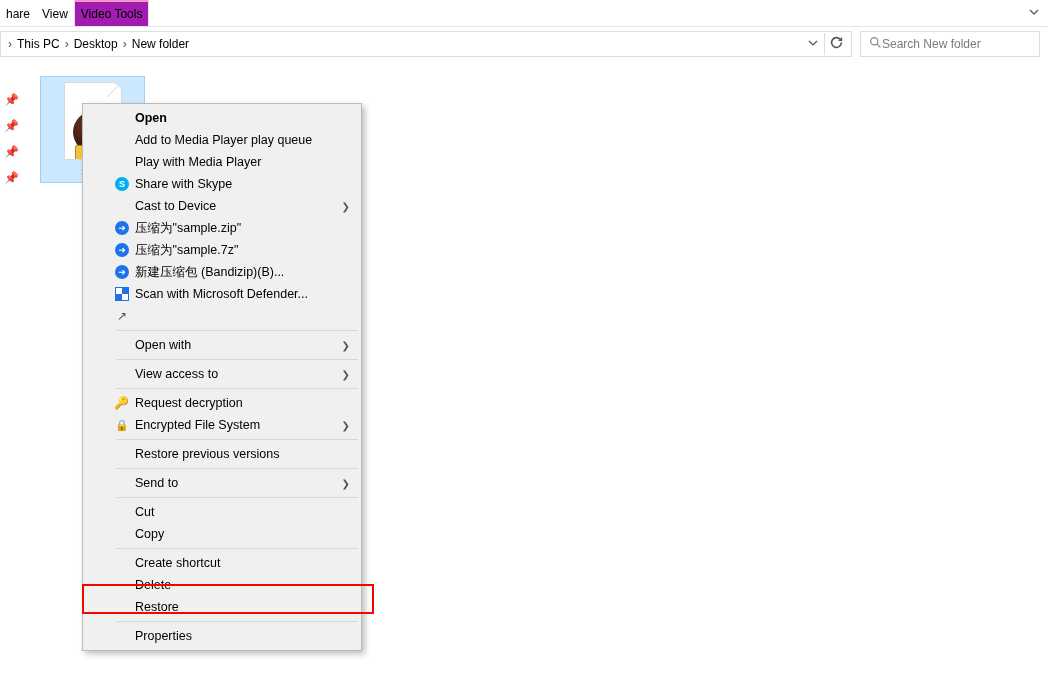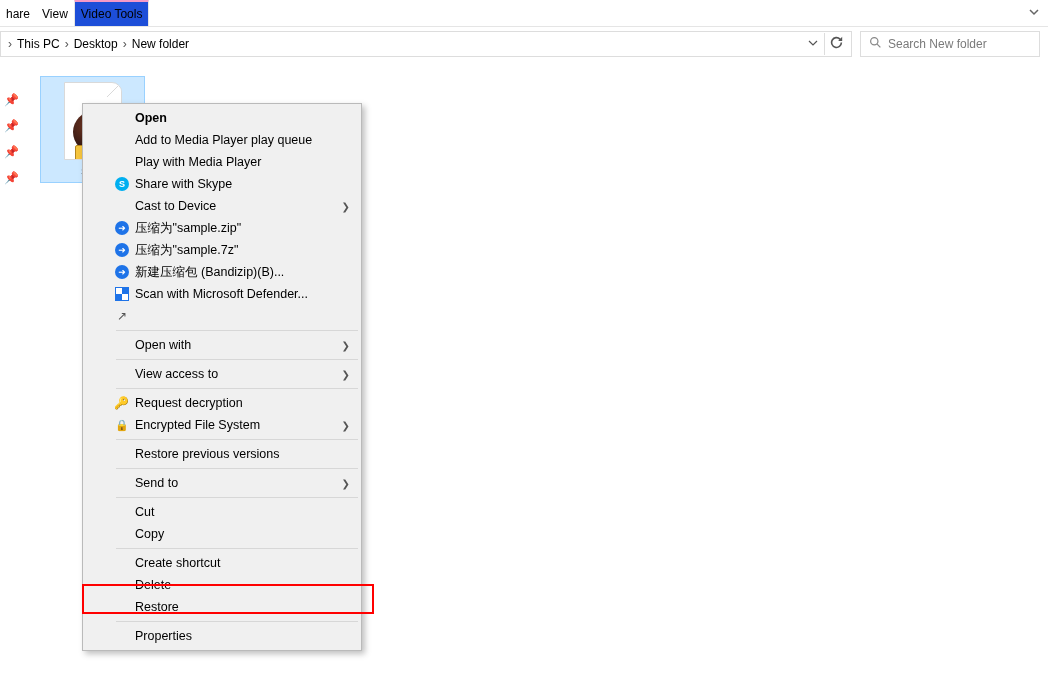--- a/index.html
+++ b/index.html
@@ -1,30 +1,30 @@
 <!DOCTYPE html>
 <html><head>
   <meta charset="utf-8">
   <style>
     * { margin: 0; padding: 0; box-sizing: border-box; }
     body { font-family: "Segoe UI", Tahoma, sans-serif; font-size: 12px; color: #000; background: #fff; width: 1048px; height: 675px; overflow: hidden; position: relative; }
 
     .ribbon-tabs { display: flex; align-items: flex-end; height: 27px; border-bottom: 1px solid #e5e5e5; padding-left: 0; }
     .ribbon-tab { padding: 5px 6px; font-size: 12px; color: #000; cursor: default; }
-    .ribbon-tab.tool { border-top: 3px solid #f499c7; border-left: 1px solid #e5e5e5; border-right: 1px solid #e5e5e5; background: #1d4ed8; margin-top:-1px; }
+    .ribbon-tab.tool { border-top: 3px solid #f499c7; border-left: 1px solid #e5e5e5; border-right: 1px solid #e5e5e5; background: #a21caf; margin-top:-1px; }
     .ribbon-collapse { position: absolute; right: 8px; top: 6px; color: #666; }
 
     .location-bar { display: flex; align-items: center; height: 34px; padding: 0 8px 0 0; gap: 8px; }
     .breadcrumb { flex: 1; display: flex; align-items: center; padding-left: 2px; font-size: 12px; color: #000; }
     .crumb { display: flex; align-items: center; }
     .crumb-chevron { margin: 0 5px; color: #555; }
     .loc-dropdown { color: #555; padding: 0 6px; }
     .loc-sep { width: 1px; height: 22px; background: #ddd; }
     .refresh-btn { width: 28px; text-align: center; color: #555; border: 1px solid #ddd; border-left: none; height: 26px; line-height: 24px; }
-    .search-box { width: 180px; height: 26px; border: 1px solid #ddd; display: flex; align-items: center; padding: 0 8px; color: #7a7a7a; gap: 6px; }
+    .search-box { width: 180px; height: 26px; border: 1px solid #ddd; display: flex; align-items: center; padding: 0 8px; color: #7a7a7a; gap: 0; }
     .search-glyph { color: #888; }
     .search-text { font-size: 12px; }
     .breadcrumb-wrap { flex: 1; display:flex; align-items:center; border:1px solid #ddd; height:26px; padding-right:4px; }
 
     .content-area { position: relative; display: flex; height: calc(100% - 61px); }
     .quick-pins { width: 24px; padding-top: 32px; display: flex; flex-direction: column; align-items: center; gap: 12px; color: #797979; }
     .pin-glyph { font-size: 12px; transform: rotate(0deg); }
 
     .file-area { flex: 1; padding: 15px 0 0 16px; position: relative; }
     .file-item { width: 105px; text-align: center; }

